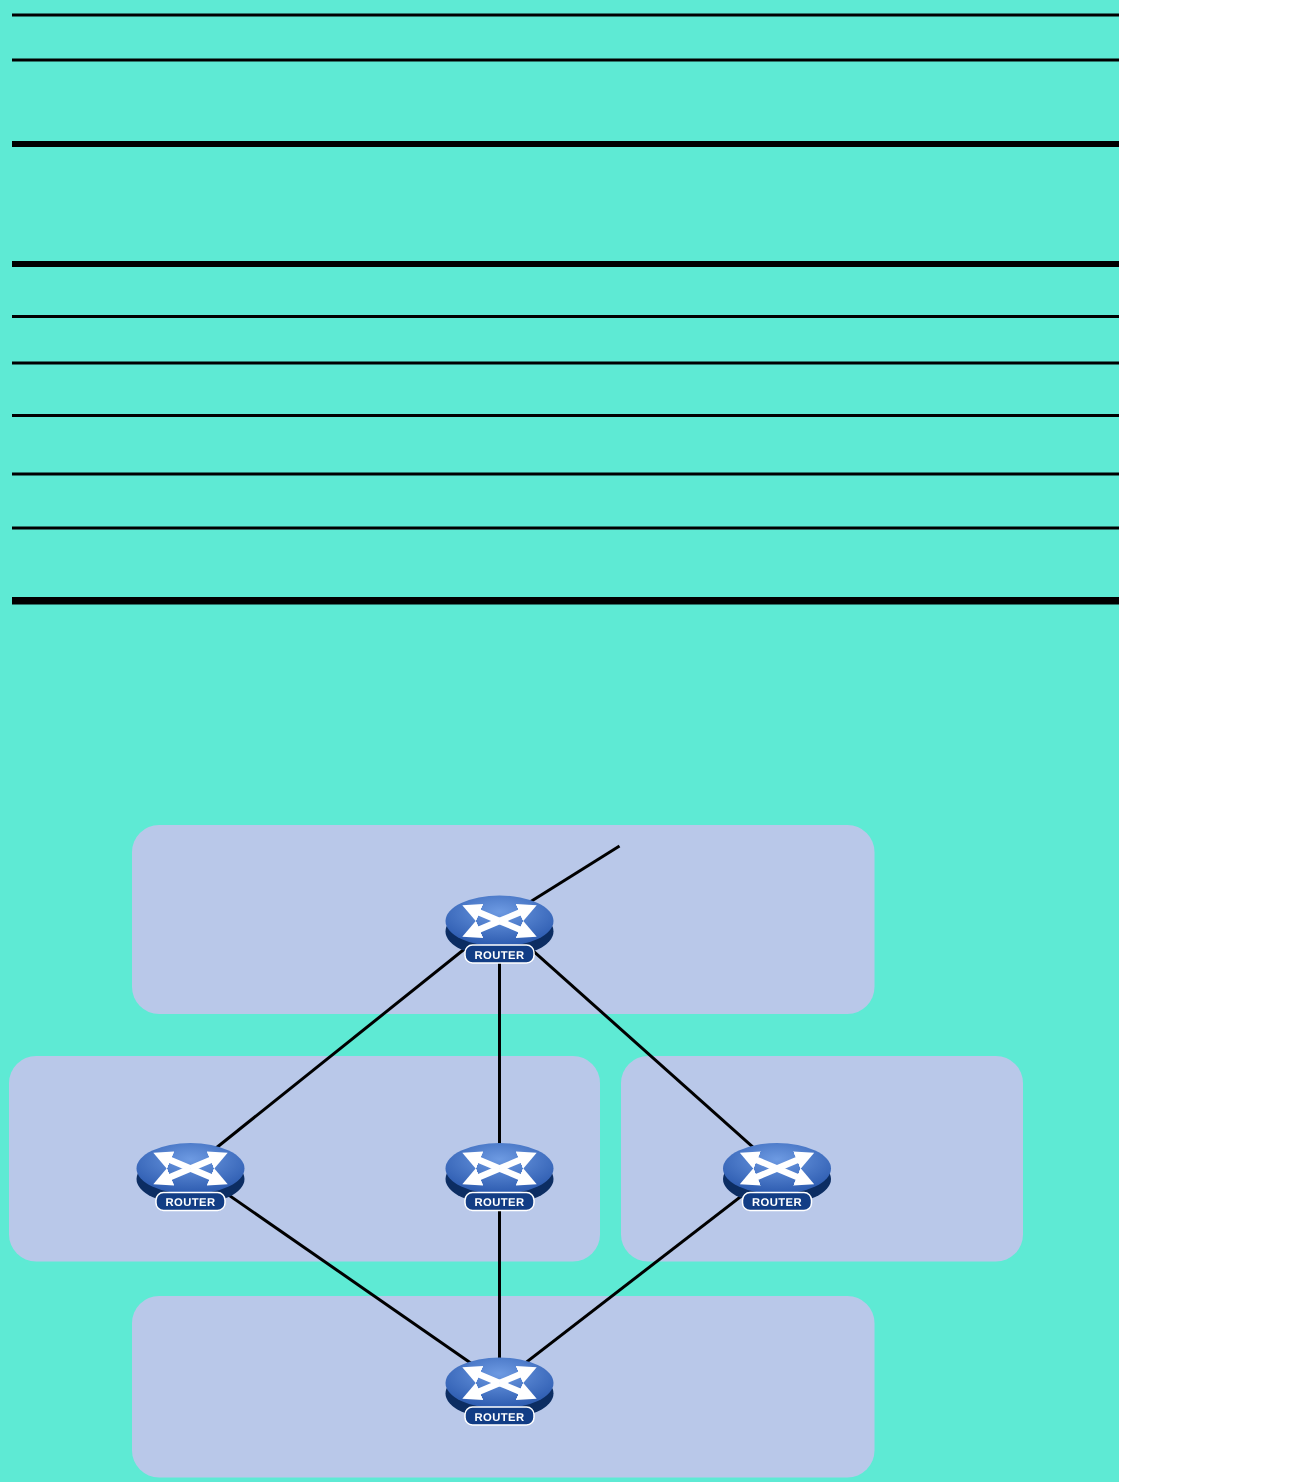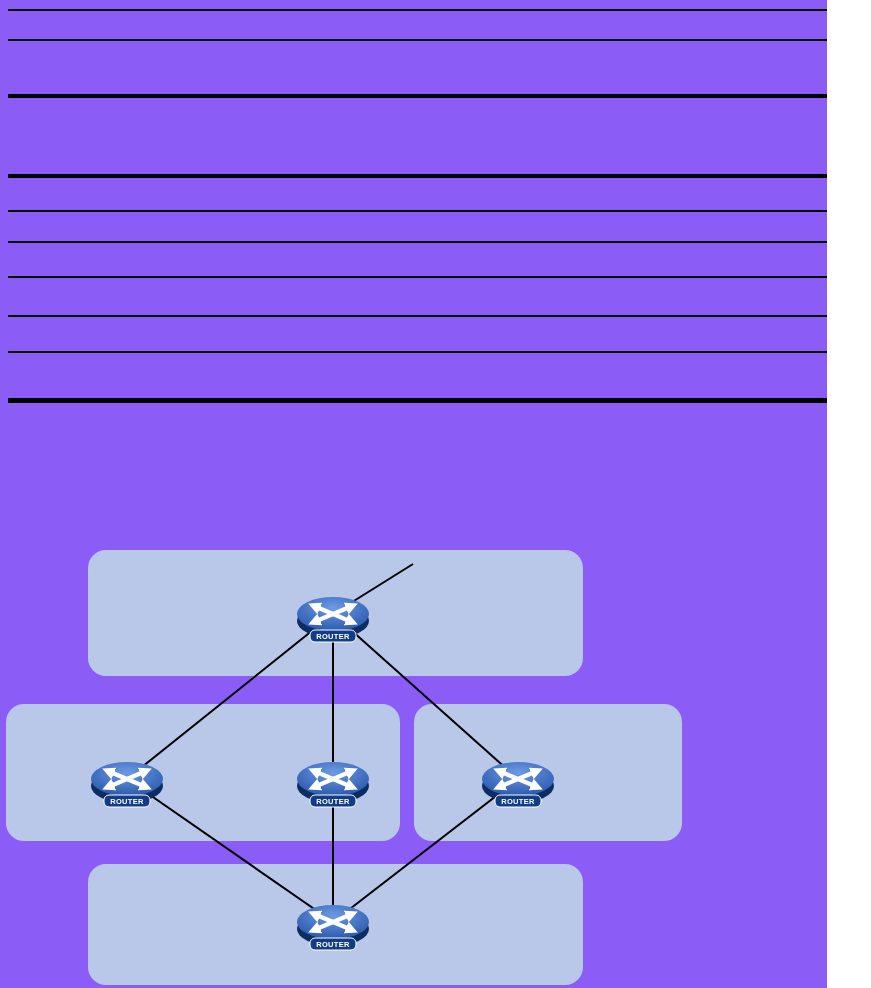--- a/index.html
+++ b/index.html
@@ -2,23 +2,23 @@
 <html><head>
 <meta charset="utf-8">
 <style>
   html, body {
     margin: 0;
     padding: 0;
     background: #ffffff;
   }
   .page {
     position: relative;
-    width: 827px;
+    width: 746px;
     height: 988px;
-    background: #8b5cf6;
+    background: #5eead4;
     overflow: hidden;
     font-family: "Liberation Sans", sans-serif;
   }
   .rule {
     position: absolute;
     background: #000000;
   }
   .topology {
     position: absolute;
     left: 0;

